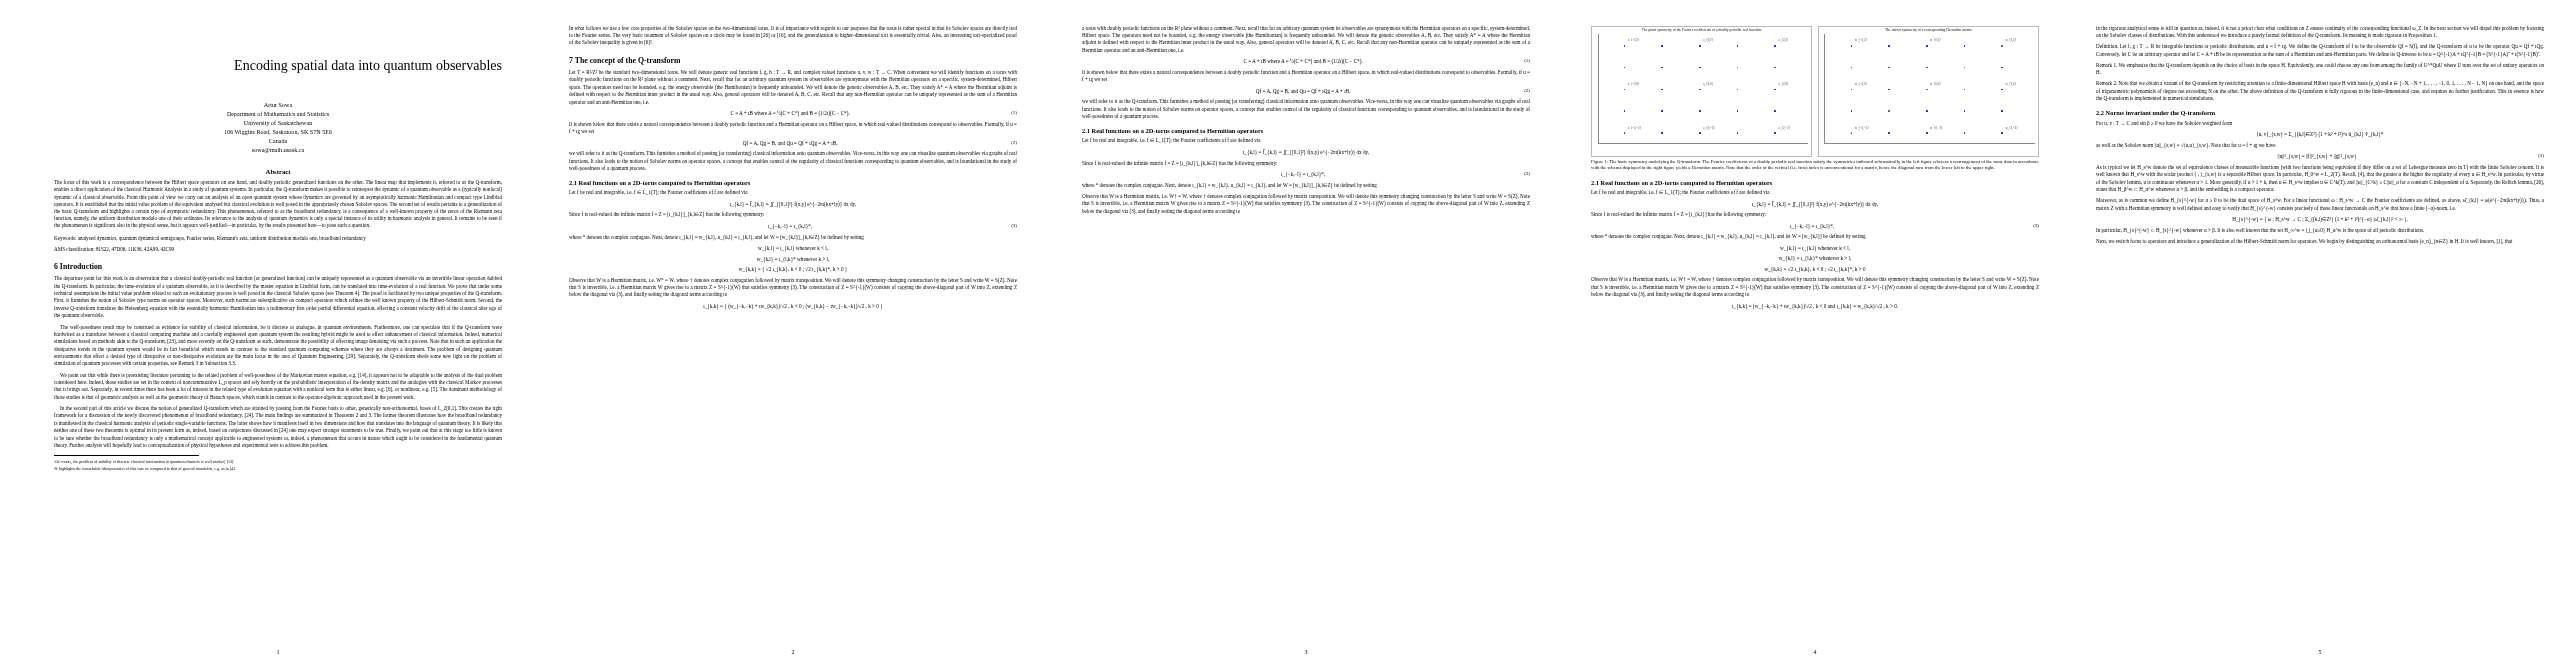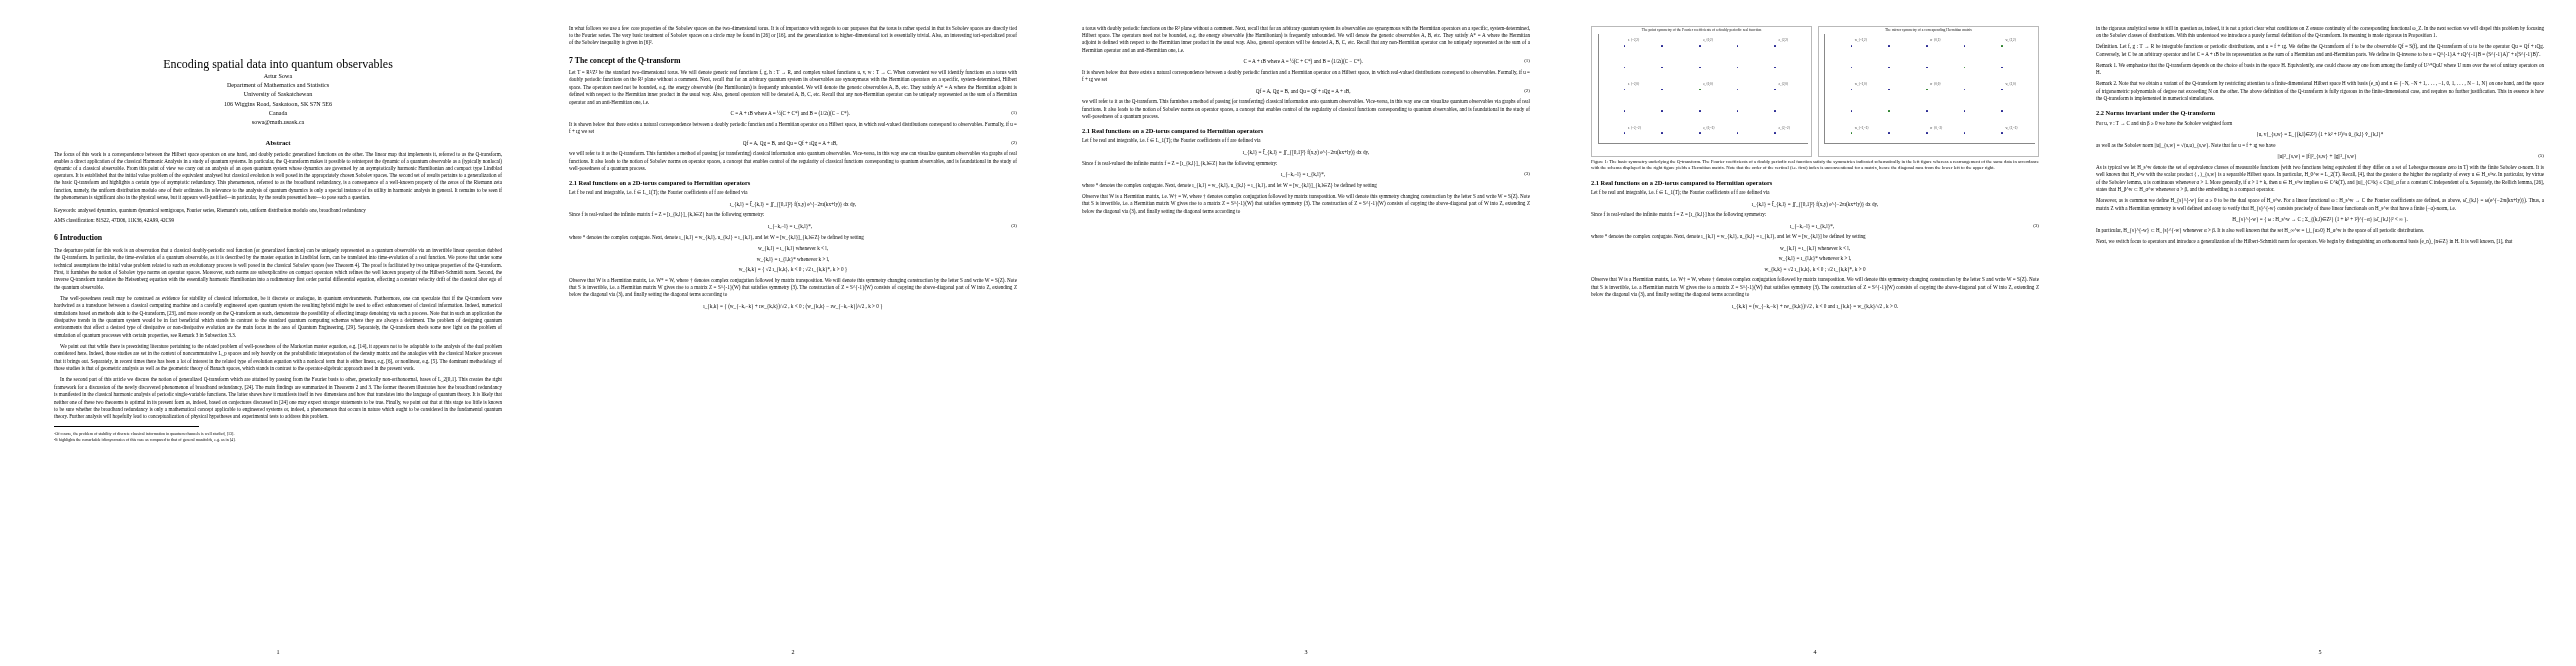--- a/index.html
+++ b/index.html
@@ -13,21 +13,21 @@
     font-family:"Liberation Sans",sans-serif;font-size:8.3px;letter-spacing:0.1px;
     color:#111;white-space:nowrap;text-align:center;
   }
 
   .page{position:absolute;top:0;width:512px;height:667px;background:#fff;}
   .p1{left:22px;}  .p2{left:537px;} .p3{left:1050px;} .p4{left:1559px;} .p5{left:2064px;}
 
   .col{position:absolute;left:32px;right:32px;top:24.5px;}
   .pagenum{position:absolute;bottom:12.2px;left:0;right:0;text-align:center;font-size:6.1px;}
 
-  h1.title{font-size:12px;font-weight:normal;text-align:center;margin:32px 0 0 0;line-height:1.3;}
+  h1.title{font-size:14px;font-weight:normal;text-align:right;margin:32px 0 26px 0;line-height:1.3;}
   .authors{text-align:center;font-size:6.1px;line-height:1.5;margin-bottom:12.2px;}
   .abshead{text-align:center;font-size:6.7px;font-weight:bold;margin:3.3px 0 4.4px 0;}
   .abs{font-size:5.1px;line-height:1.42;text-align:justify;}
   .kw{font-size:5.1px;line-height:1.42;text-align:justify;margin-top:5.6px;}
   .msc{font-size:5.1px;line-height:1.42;text-align:justify;margin-top:3.3px;}
 
   h2.sec{font-size:7.8px;font-weight:bold;margin:9px 0 4.4px 0;}
   h3.sub{font-size:6.4px;font-weight:bold;margin:6.7px 0 3.3px 0;}
   p.body{font-size:5.1px;line-height:1.45;text-align:justify;margin:0 0 3.9px 0;text-indent:6.1px;}
   p.body.noind{text-indent:0;}

